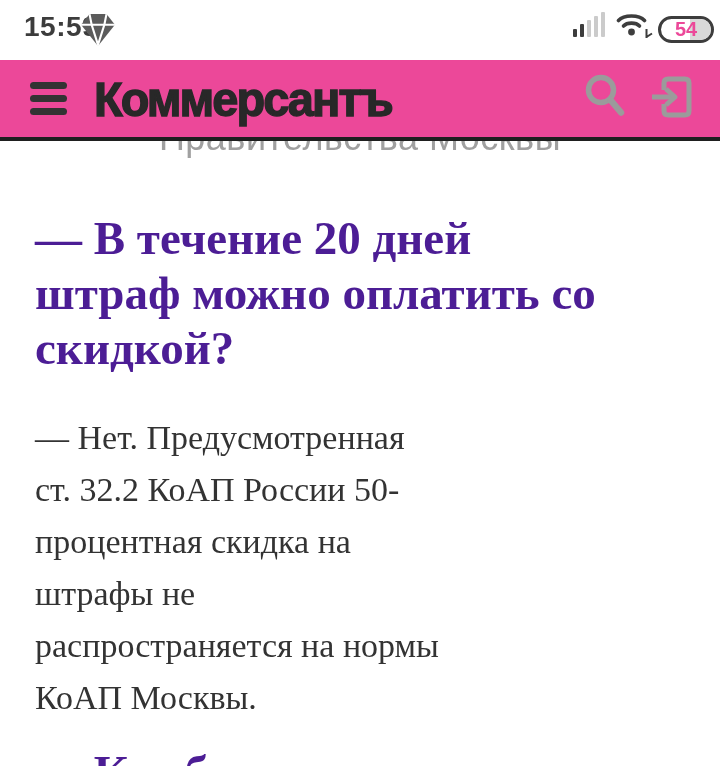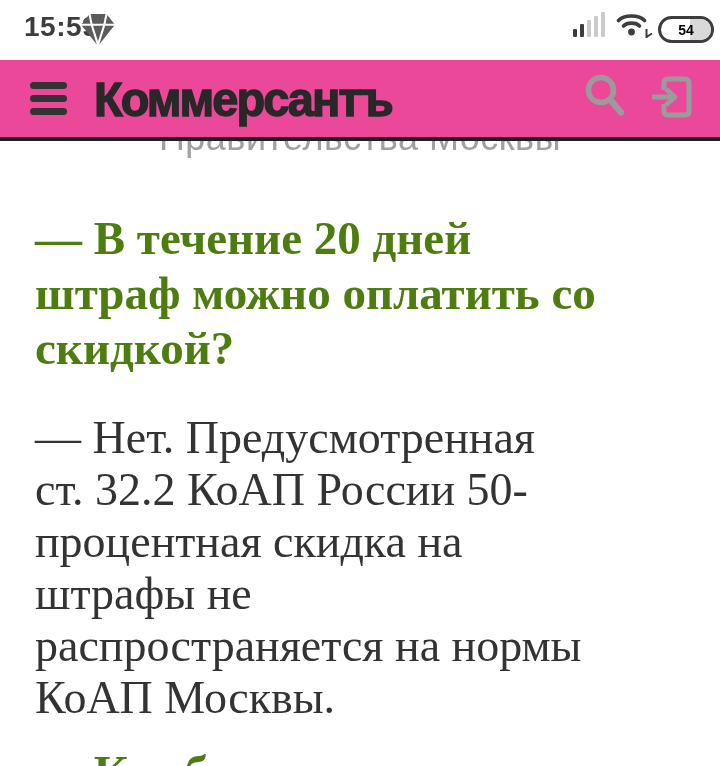--- a/index.html
+++ b/index.html
@@ -54,23 +54,23 @@
     justify-content: center;
   }
   .battery-fill {
     position: absolute;
     top: 0; bottom: 0; right: 0;
     width: 42%;
     background: #d9d9d9;
   }
   .battery-num {
     position: relative;
-    font-size: 14px;
-    font-weight: 700;
-    color: #000000;
+    font-size: 20px;
+    font-weight: 700;
+    color: #ec4899;
     z-index: 1;
   }
 
   
   .header {
     position: absolute;
     top: 60px; left: 0; right: 0;
     height: 81px;
     background: #ec4899;
     border-bottom: 4px solid #1f1f1f;
@@ -117,32 +117,32 @@
     white-space: nowrap;
   }
   .q-heading {
     position: absolute;
     left: 35px;
     width: 660px;
     font-family: "Liberation Serif", "DejaVu Serif", serif;
     font-weight: 700;
     font-size: 47px;
     line-height: 55px;
-    color: #4d7c0f;
+    color: #4c1d95;
     white-space: pre-line;
   }
   .q-heading.first { top: 211px; }
   .q-heading.next  { top: 745px; }
   .answer {
     position: absolute;
     top: 412px; left: 35px;
     width: 670px;
     font-family: "Liberation Serif", "DejaVu Serif", serif;
     font-weight: 400;
-    font-size: 46px;
+    font-size: 34px;
     line-height: 52px;
     color: #333333;
     white-space: pre-line;
   }
 </style>
 </head>
 <body>
 
 <div class="screen">
 

